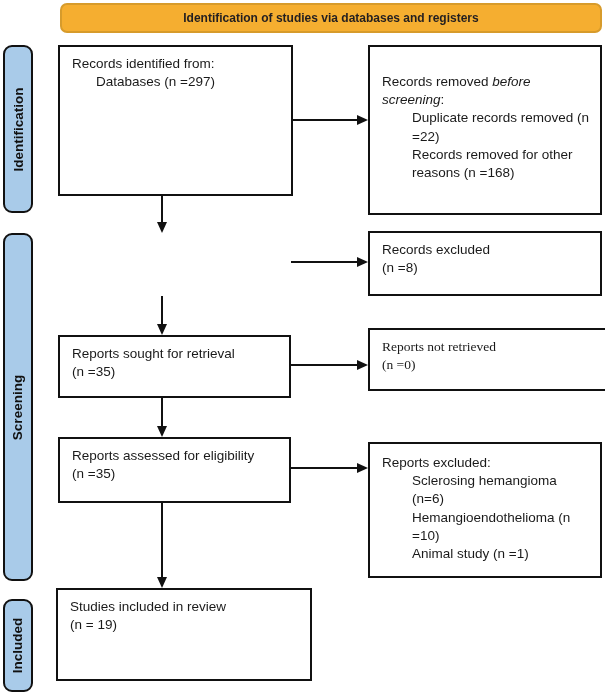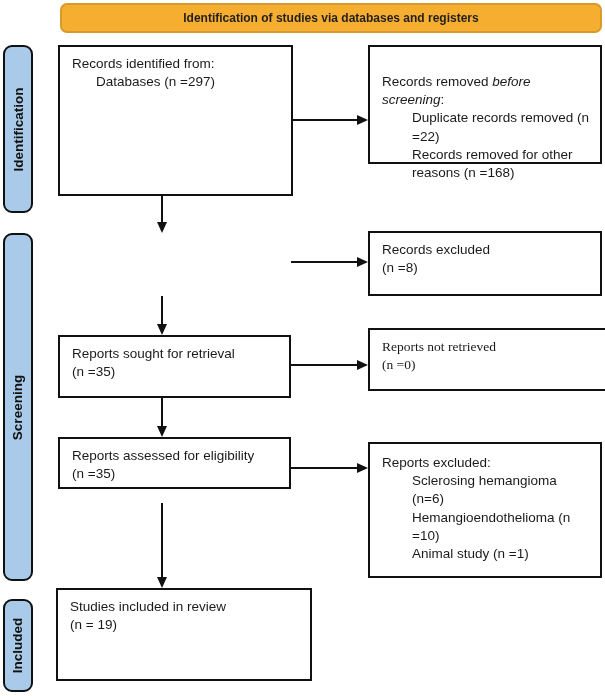--- a/index.html
+++ b/index.html
@@ -35,26 +35,26 @@
     position:absolute; background:#ffffff; border:2px solid #111111;
     box-sizing:border-box; display:flex; flex-direction:column; 
     padding:8px 8px 8px 12px; line-height:1.35;
   }
   .box .line { white-space:pre-wrap; }
   .indent { padding-left:24px; }
   .item   { padding-left:30px; }
   .intro-wrap { max-width:200px; }
 
   #box-identified       { left:58px;  top:45px;  width:235px; height:151px; }
-  #box-removed          { left:368px; top:45px;  width:234px; height:119px; justify-content:flex-start; padding-top:26px; }
+  #box-removed          { left:368px; top:45px;  width:234px; height:170px; justify-content:flex-start; padding-top:26px; }
   #box-screened         { left:58px;  top:233px; width:233px; height:63px; }
   #box-records-excluded { left:368px; top:231px; width:234px; height:65px; }
   #box-sought           { left:58px;  top:335px; width:233px; height:63px; }
   #box-not-retrieved    { left:368px; top:328px; width:264px; height:63px;font-family:Liberation Serif, serif; }
-  #box-assessed         { left:58px;  top:437px; width:233px; height:52px; }
+  #box-assessed         { left:58px;  top:437px; width:233px; height:66px; }
   #box-reports-excluded { left:368px; top:442px; width:234px; height:136px; justify-content:flex-start; padding-top:10px; }
   #box-included         { left:56px;  top:588px; width:256px; height:93px; }
 
   
   .vline { position:absolute; width:2px; background:#111111; }
   .hline { position:absolute; height:2px; background:#111111; }
   .head-down {
     position:absolute; width:0; height:0;
     border-left:5px solid transparent; border-right:5px solid transparent;
     border-top:11px solid #111111;

